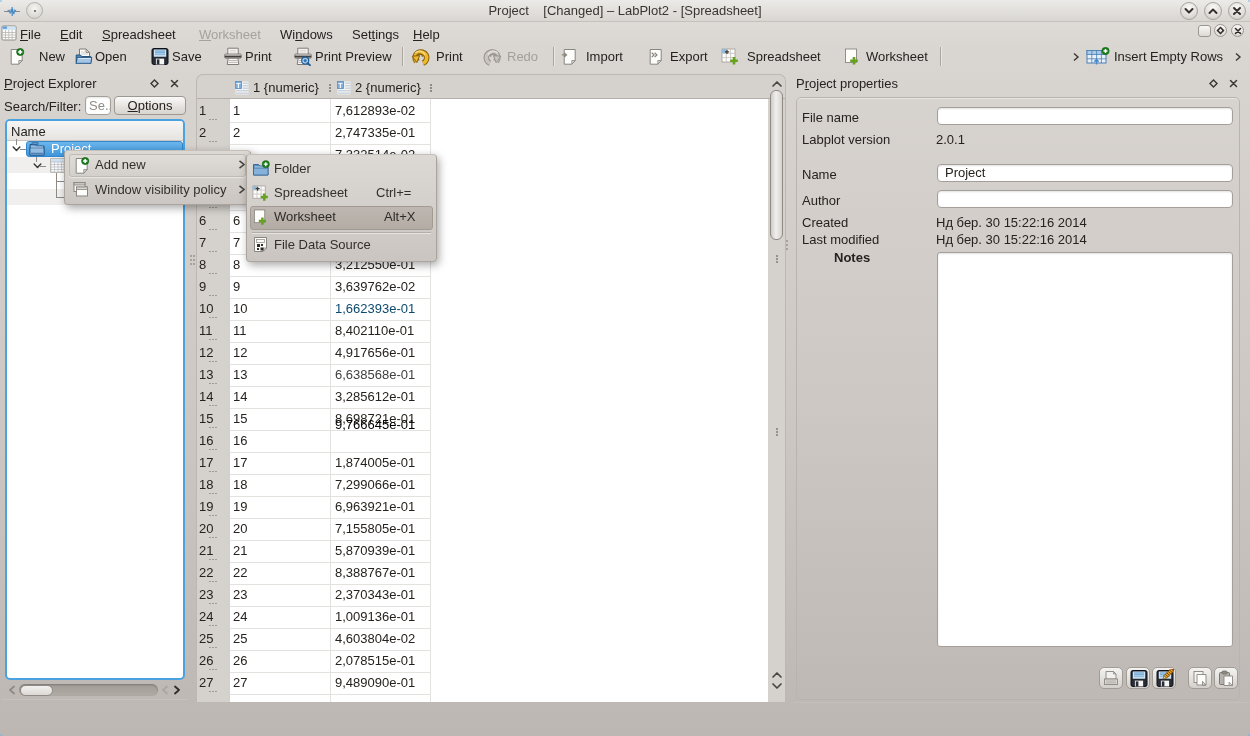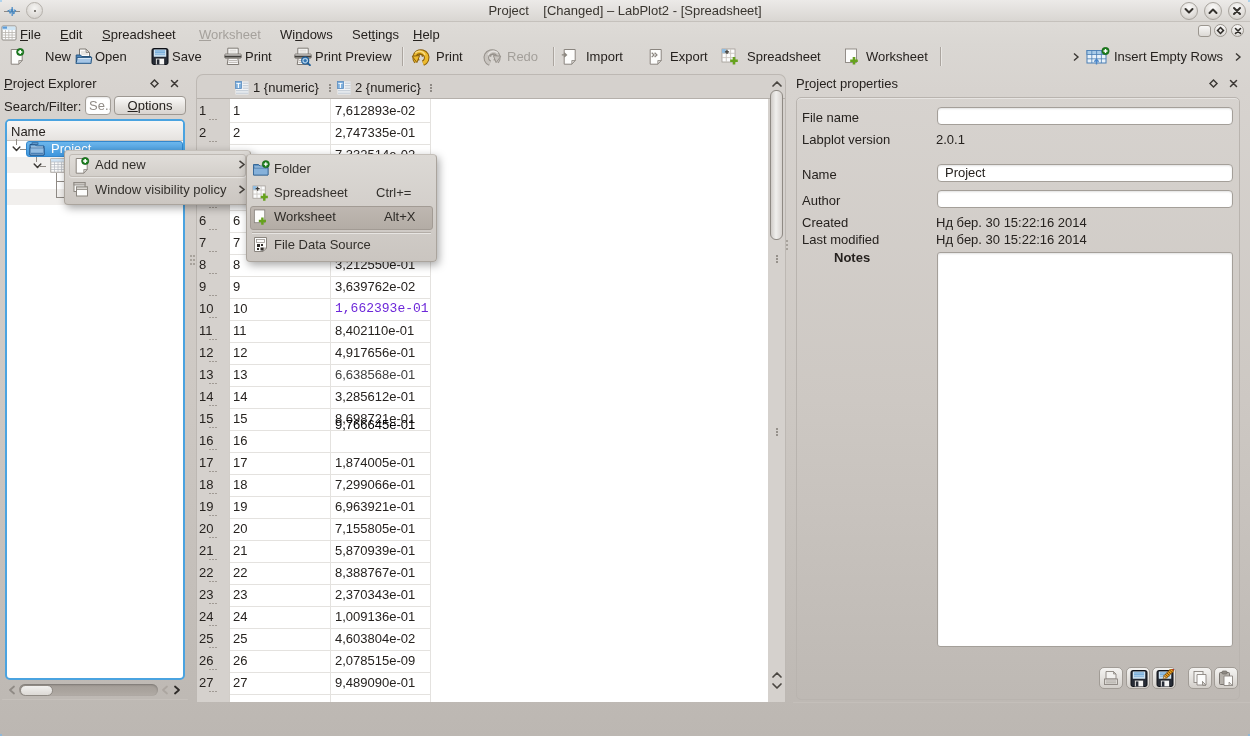--- a/index.html
+++ b/index.html
@@ -66,21 +66,21 @@
 <div class="abs" style="left:1231px;top:24px;width:13px;height:13px;border-radius:50%;background:linear-gradient(#f8f7f6,#dcd9d5);border:1px solid #9b968f;"></div>
 <svg class="abs" style="left:1233.5px;top:26.5px;" width="8" height="8" viewBox="0 0 8 8">
     <path d="M1.5 1.5 L6.5 6.5 M6.5 1.5 L1.5 6.5" stroke="#2e2b27" stroke-width="1.6" stroke-linecap="round"></path>
   </svg>
 <svg class="abs" style="left:8px;top:48px;" width="18" height="18" viewBox="0 0 18 18">
 <path d="M3.2 1.5 L14.2 1.5 L14.2 12.5 L10.8 16.2 L3.2 16.2 Z" fill="#fdfdfc" stroke="#8a857f" stroke-width="1"></path>
 <path d="M14.2 12.5 L10.8 12.5 L10.8 16.2 Z" fill="#dcd9d5" stroke="#8a857f" stroke-width="0.8"></path>
     <circle cx="12.2" cy="4" r="3.6" fill="#1e8221" stroke="#0d5c12" stroke-width="0.7"></circle>
 <path d="M12.2 1.9 L12.2 6.1 M10.1 4 L14.3 4" stroke="#fff" stroke-width="1.6"></path>
   </svg>
-<div class="abs tbl" style="left:45px;text-align:right;">New</div>
+<div class="abs tbl" style="left:39px;text-align:right;">New</div>
 <svg class="abs" style="left:75px;top:47px;" width="18" height="19" viewBox="0 0 18 19">
 <path d="M4.5 9.5 L4.5 2 L11 2 L14.5 5.5 L14.5 9.5 Z" fill="#fcfcfb" stroke="#7f7a74" stroke-width="1"></path>
 <path d="M11 2 L11 5.5 L14.5 5.5 Z" fill="#dcd9d5" stroke="#7f7a74" stroke-width="0.8"></path>
 <line x1="6" y1="5" x2="11" y2="5" stroke="#c9c5c0" stroke-width="0.8"></line>
 <line x1="6" y1="7" x2="13" y2="7" stroke="#c9c5c0" stroke-width="0.8"></line>
 <path d="M1.2 8 L5.5 8 L6.8 9.5 L15.8 9.5 L15.8 16.5 L1.2 16.5 Z" fill="#4d86bc" stroke="#27557f" stroke-width="1"></path>
 <path d="M1.2 16.5 L2.2 10.5 L16.8 10.5 L15.8 16.5 Z" fill="#a6c6e6" stroke="#27557f" stroke-width="1"></path>
 <path d="M2.8 11.4 L16 11.4" stroke="#e2eef8" stroke-width="0.9"></path>
 <path d="M1.6 15.8 L15.6 15.8" stroke="#7fa8cf" stroke-width="1"></path>
 </svg>
@@ -328,21 +328,21 @@
 <div class="abs" style="left:335px;top:256px;height:18px;line-height:18px;color:#26221f;">3,212550e-01</div>
 <div class="abs" style="left:229px;top:275.5px;width:201px;height:1px;background:#e4e2df;"></div>
 <div class="abs" style="left:199px;top:278px;width:28px;height:18px;line-height:18px;color:#26221f;">9</div>
 <div class="abs" style="left:209px;top:294.5px;width:1.5px;height:1.5px;background:#a09a94;box-shadow:3px 0 0 #a09a94,6px 0 0 #a09a94;"></div>
 <div class="abs" style="left:233px;top:278px;height:18px;line-height:18px;color:#26221f;">9</div>
 <div class="abs" style="left:335px;top:278px;height:18px;line-height:18px;color:#26221f;">3,639762e-02</div>
 <div class="abs" style="left:229px;top:297.5px;width:201px;height:1px;background:#e4e2df;"></div>
 <div class="abs" style="left:199px;top:300px;width:28px;height:18px;line-height:18px;color:#26221f;">10</div>
 <div class="abs" style="left:209px;top:316.5px;width:1.5px;height:1.5px;background:#a09a94;box-shadow:3px 0 0 #a09a94,6px 0 0 #a09a94;"></div>
 <div class="abs" style="left:233px;top:300px;height:18px;line-height:18px;color:#26221f;">10</div>
-<div class="abs" style="left:335px;top:300px;height:18px;line-height:18px;color:#6d28d9;font-family:Liberation Mono, monospace;">1,662393e-01</div>
+<div class="abs" style="left:335px;top:300px;height:18px;line-height:18px;color:#0c4a6e;">1,662393e-01</div>
 <div class="abs" style="left:229px;top:319.5px;width:201px;height:1px;background:#e4e2df;"></div>
 <div class="abs" style="left:199px;top:322px;width:28px;height:18px;line-height:18px;color:#26221f;">11</div>
 <div class="abs" style="left:209px;top:338.5px;width:1.5px;height:1.5px;background:#a09a94;box-shadow:3px 0 0 #a09a94,6px 0 0 #a09a94;"></div>
 <div class="abs" style="left:233px;top:322px;height:18px;line-height:18px;color:#26221f;">11</div>
 <div class="abs" style="left:335px;top:322px;height:18px;line-height:18px;color:#26221f;">8,402110e-01</div>
 <div class="abs" style="left:229px;top:341.5px;width:201px;height:1px;background:#e4e2df;"></div>
 <div class="abs" style="left:199px;top:344px;width:28px;height:18px;line-height:18px;color:#26221f;">12</div>
 <div class="abs" style="left:209px;top:360.5px;width:1.5px;height:1.5px;background:#a09a94;box-shadow:3px 0 0 #a09a94,6px 0 0 #a09a94;"></div>
 <div class="abs" style="left:233px;top:344px;height:18px;line-height:18px;color:#26221f;">12</div>
 <div class="abs" style="left:335px;top:344px;height:18px;line-height:18px;color:#26221f;">4,917656e-01</div>
@@ -408,21 +408,21 @@
 <div class="abs" style="left:335px;top:608px;height:18px;line-height:18px;color:#26221f;">1,009136e-01</div>
 <div class="abs" style="left:229px;top:627.5px;width:201px;height:1px;background:#e4e2df;"></div>
 <div class="abs" style="left:199px;top:630px;width:28px;height:18px;line-height:18px;color:#26221f;">25</div>
 <div class="abs" style="left:209px;top:646.5px;width:1.5px;height:1.5px;background:#a09a94;box-shadow:3px 0 0 #a09a94,6px 0 0 #a09a94;"></div>
 <div class="abs" style="left:233px;top:630px;height:18px;line-height:18px;color:#26221f;">25</div>
 <div class="abs" style="left:335px;top:630px;height:18px;line-height:18px;color:#26221f;">4,603804e-02</div>
 <div class="abs" style="left:229px;top:649.5px;width:201px;height:1px;background:#e4e2df;"></div>
 <div class="abs" style="left:199px;top:652px;width:28px;height:18px;line-height:18px;color:#26221f;">26</div>
 <div class="abs" style="left:209px;top:668.5px;width:1.5px;height:1.5px;background:#a09a94;box-shadow:3px 0 0 #a09a94,6px 0 0 #a09a94;"></div>
 <div class="abs" style="left:233px;top:652px;height:18px;line-height:18px;color:#26221f;">26</div>
-<div class="abs" style="left:335px;top:652px;height:18px;line-height:18px;color:#26221f;">2,078515e-09</div>
+<div class="abs" style="left:335px;top:652px;height:18px;line-height:18px;color:#26221f;">2,078515e-01</div>
 <div class="abs" style="left:229px;top:671.5px;width:201px;height:1px;background:#e4e2df;"></div>
 <div class="abs" style="left:199px;top:674px;width:28px;height:18px;line-height:18px;color:#26221f;">27</div>
 <div class="abs" style="left:209px;top:690.5px;width:1.5px;height:1.5px;background:#a09a94;box-shadow:3px 0 0 #a09a94,6px 0 0 #a09a94;"></div>
 <div class="abs" style="left:233px;top:674px;height:18px;line-height:18px;color:#26221f;">27</div>
 <div class="abs" style="left:335px;top:674px;height:18px;line-height:18px;color:#26221f;">9,489090e-01</div>
 <div class="abs" style="left:229px;top:693.5px;width:201px;height:1px;background:#e4e2df;"></div>
 <div class="abs" style="left:229px;top:99px;width:1px;height:603px;background:#d2cec9;"></div>
 <div class="abs" style="left:330px;top:99px;width:1px;height:603px;background:#e4e2df;"></div>
 <div class="abs" style="left:430px;top:99px;width:1px;height:603px;background:#e4e2df;"></div>
 <svg class="abs" style="left:771px;top:79px;" width="12" height="10" viewBox="0 0 12 10">

